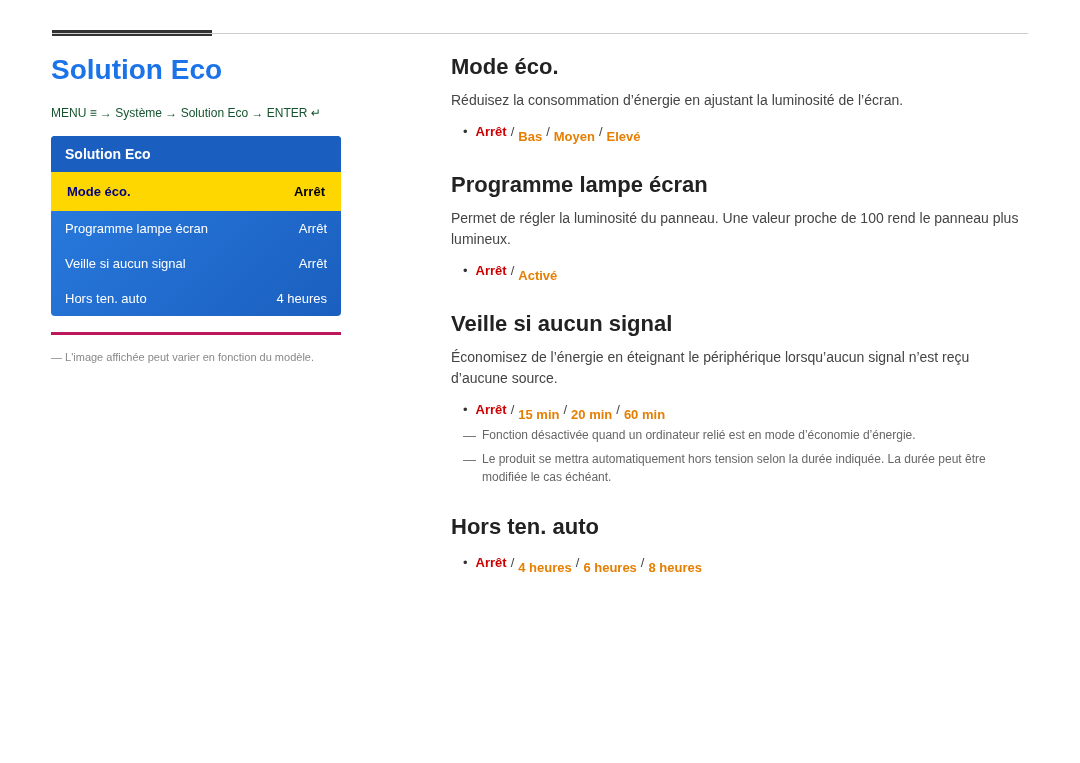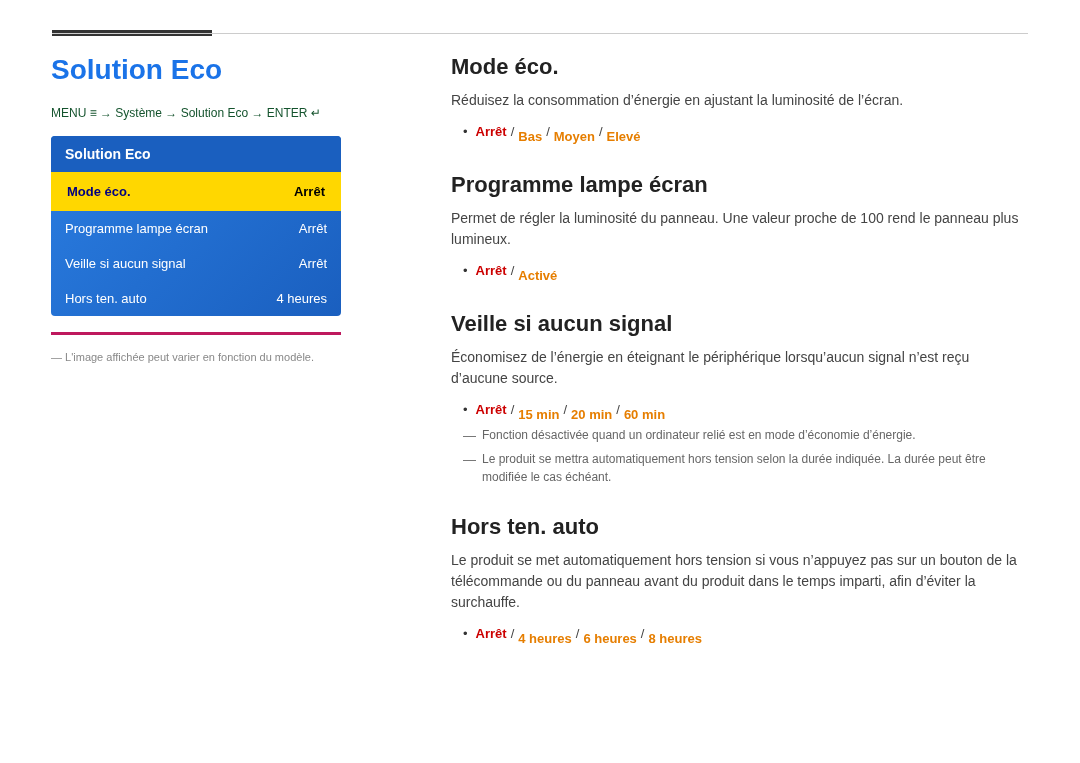--- a/index.html
+++ b/index.html
@@ -263,21 +263,20 @@
             <span class="dash">—</span>
             <span>Fonction désactivée quand un ordinateur relié est en mode d’économie d’énergie.</span>
           </div>
           <div class="section-note">
             <span class="dash">—</span>
             <span>Le produit se mettra automatiquement hors tension selon la durée indiquée. La durée peut être modifiée le cas échéant.</span>
           </div>
         </div>
         <div class="section">
           <h2 class="section-title">Hors ten. auto</h2>
-          <p class="section-desc">Le produit se met automatiquement hors tension si vous n’appuyez pas sur un bouton de la télécommande ou du panneau avant du produit dans le temps imparti, afin d’éviter la surchauffe.</p>
           <div class="section-options">
             <span class="bullet">•</span>
             <span class="opt-red">Arrêt</span>
             <span class="opt-separator"> / </span>
             <span class="opt-orange">4 heures</span>
             <span class="opt-separator"> / </span>
             <span class="opt-orange">6 heures</span>
             <span class="opt-separator"> / </span>
             <span class="opt-orange">8 heures</span>
           </div>

